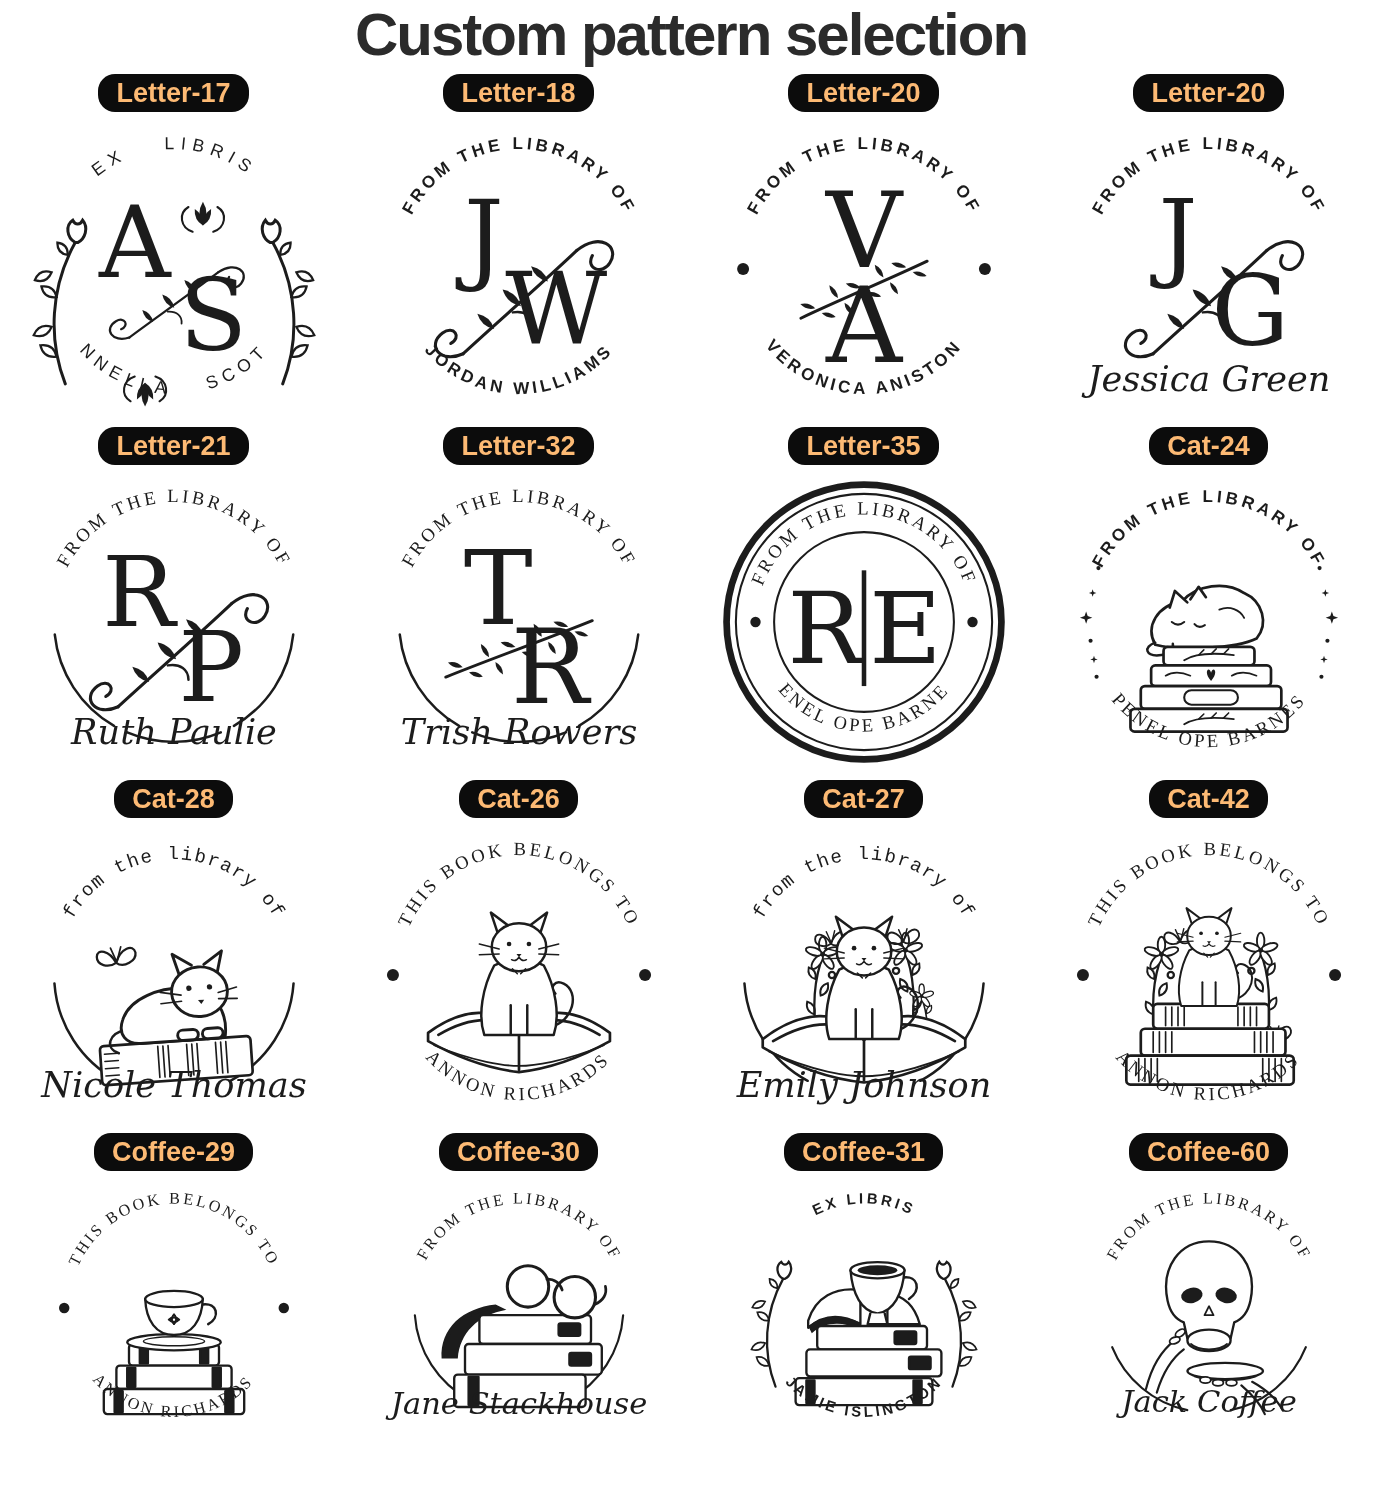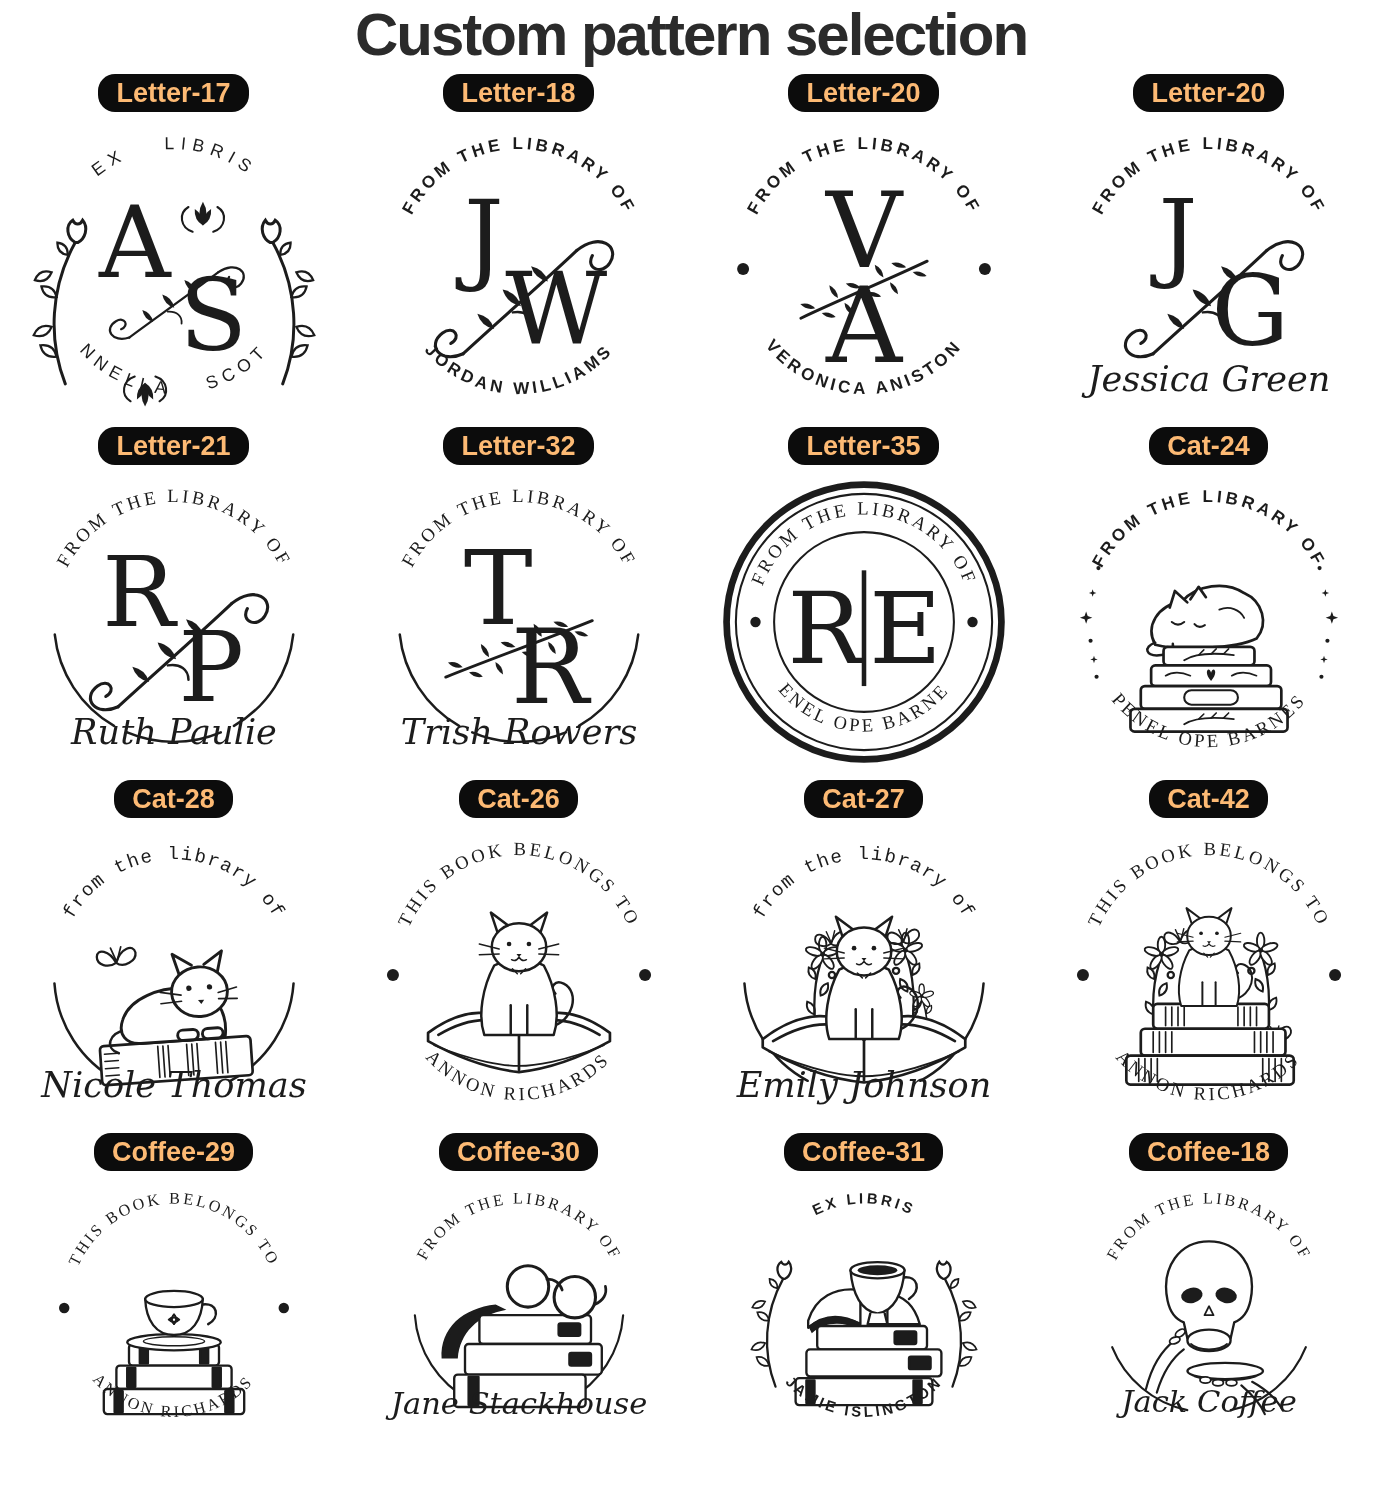--- a/index.html
+++ b/index.html
@@ -640,21 +640,21 @@
             <path d="M 194,116 C 210,114 214,130 200,140" stroke-width="2.8"></path>
             <path d="M 135,108 C 137,134 147,154 165,156 C 183,154 193,134 195,108 Z" fill="#fff"></path>
             <path d="M 157,156 L 154,168 L 176,168 L 173,156" fill="#fff"></path>
             <ellipse cx="165" cy="108" rx="30" ry="9" fill="#fff"></ellipse>
             <ellipse cx="165" cy="108" rx="22" ry="5.5" fill="#1c1c1c" stroke="none"></ellipse>
           </g>
           <text class="t-sansb"><textPath href="#ba14" startOffset="50%" text-anchor="middle">JAMIE ISLINGTON</textPath></text>
         </svg>
       </div>
       <div class="cell short">
-        <div class="badge"><span>Coffee-18</span></div>
+        <div class="badge"><span>Coffee-60</span></div>
         <svg viewBox="0 0 300 300" width="270" height="270" class="stamp-art">
           <defs>
             <path id="ta15" d="M 58.6,221.4 A 116,116 0 1 1 241.4,221.4" fill="none"></path>
           </defs>
           <text class="t-serif"><textPath href="#ta15" startOffset="50%" text-anchor="middle">FROM THE LIBRARY OF</textPath></text>
           <g stroke="#1c1c1c" stroke-width="2.4" fill="none" stroke-linecap="round" stroke-linejoin="round">
             <path d="M 125.9,263.5 A 116,116 0 0 1 42.4,193.5"></path>
             <path d="M 257.6,193.5 A 116,116 0 0 1 174.1,263.5"></path>
           </g>
           <g stroke="#1c1c1c" stroke-width="2.6" fill="none" stroke-linecap="round" stroke-linejoin="round">

